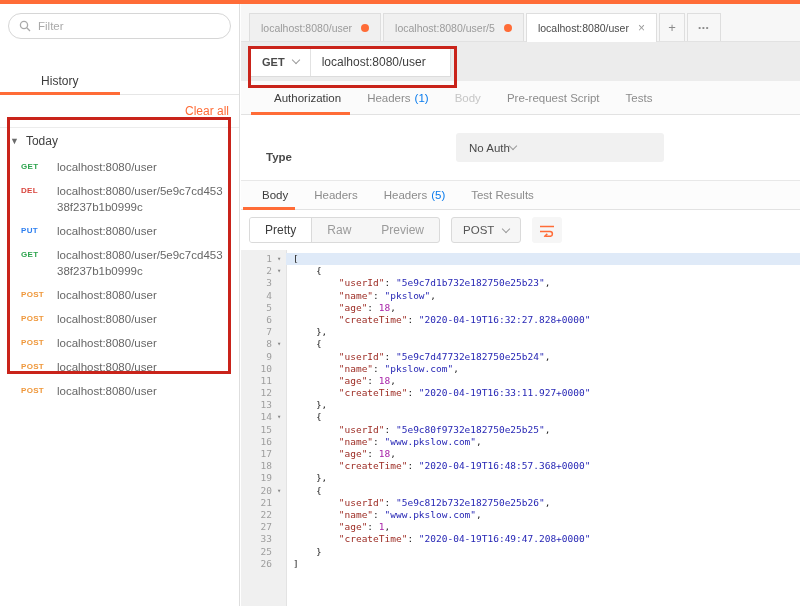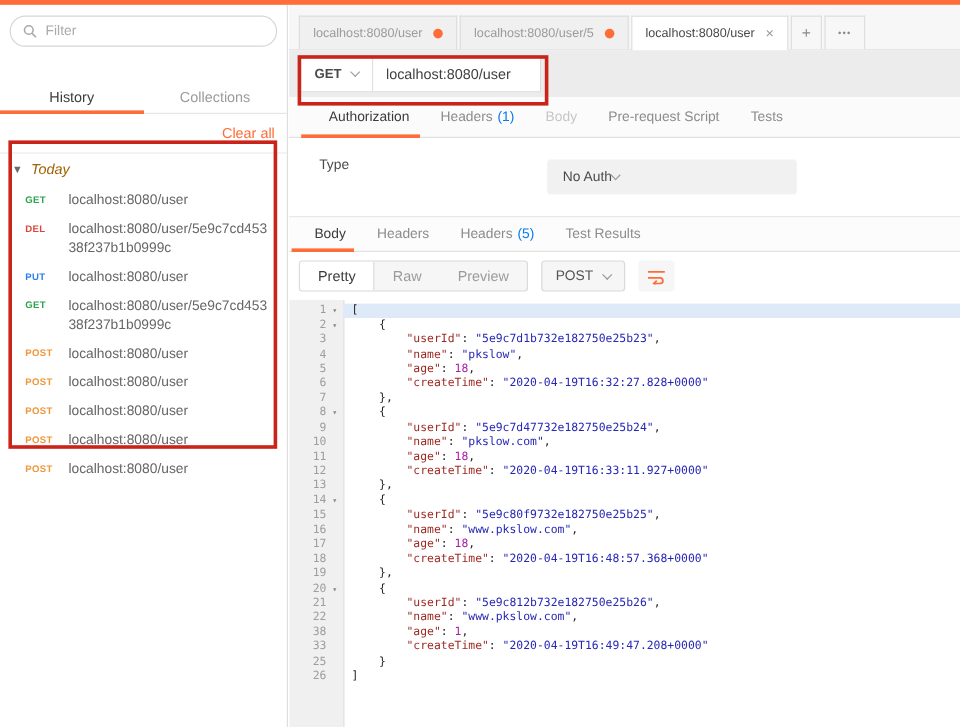--- a/index.html
+++ b/index.html
@@ -21,21 +21,21 @@
   .side-tab { width:50%; text-align:center; font-size:12px; color:#9b9b9b;
     padding-top:3px; position:relative; cursor:pointer; }
   .side-tab.active { color:#3c3c3c; }
   .side-tab.active::after { content:""; position:absolute; left:0; right:0; bottom:-1px;
     height:3px; background:#ff6c37; }
   .clear-row { height:33px; display:flex; justify-content:flex-end; align-items:center;
     padding-right:10px; border-bottom:1px solid #ececec; }
   .clear-link { color:#ff6c37; font-size:12px; cursor:pointer; }
   .today-row { height:21px; display:flex; align-items:center; padding-left:10px; margin-top:2px; }
   .caret { font-size:9px; color:#6b6b6b; margin-right:7px; }
-  .today-label { font-size:12px; color:#a16207;font-style:italic; }
+  .today-label { font-size:12px; color:#404040; }
   .hist-list { padding-top:4px; }
   .hist-item { display:flex; padding:4px 12px 4px 21px; cursor:pointer; }
   .badge { width:36px; flex:none; font-size:8px; font-weight:bold; letter-spacing:.3px;
     padding-top:3px; }
   .m-get  { color:#2da44e; }
   .m-del  { color:#d9453d; }
   .m-put  { color:#2d7ff0; }
   .m-post { color:#ef973a; }
   .hist-url { font-size:11.5px; color:#666; line-height:16px; word-break:break-all; }
 
@@ -74,21 +74,21 @@
   .rtab { display:flex; align-items:center; gap:4px; padding:0 13px; font-size:11.5px;
     color:#8c8c8c; position:relative; cursor:pointer; white-space:nowrap; }
   .rtab.active { color:#3c3c3c; }
   .rtab.active::after { content:""; position:absolute; left:-10px; right:4px; bottom:-1px;
     height:3px; background:#ff6c37; }
   .rtab.disabled { color:#c6c6c6; cursor:default; }
   .count { color:#097bed; }
 
   .auth-section { height:66px; background:#fff; border-bottom:1px solid #e8e8e8;
     position:relative; flex:none; }
-  .type-label { position:absolute; left:25px; top:17px; font-size:11.5px; color:#4a4a4a; }
+  .type-label { position:absolute; left:25px; top:36px; font-size:11.5px; color:#4a4a4a;font-weight:bold; }
   .auth-select { position:absolute; left:215px; top:18px; width:208px; height:29px;
     background:#f1f1f1; border-radius:3px; display:flex; align-items:center;
     padding:0 13px; cursor:pointer; }
   .auth-select span { font-size:11.5px; color:#4a4a4a; }
 
   .resptabs { height:29px; background:#fcfcfc; border-bottom:1px solid #e2e2e2;
     display:flex; align-items:stretch; padding-left:8px; flex:none; }
   .resptabs .rtab.active::after { left:-6px; right:6px; }
 
   .toolbar { height:40px; display:flex; align-items:center; padding-left:8px; gap:11px;
@@ -138,21 +138,20 @@
         <svg width="12" height="12" viewBox="0 0 12 12">
             <circle cx="5" cy="5" r="3.6" fill="none" stroke="#a9a9a9" stroke-width="1.3"></circle>
             <line x1="7.8" y1="7.8" x2="11" y2="11" stroke="#a9a9a9" stroke-width="1.3"></line>
           </svg>
       </span>
       <input placeholder="Filter" style="">
     </div>
   </div>
   <div class="side-tabs">
     <div class="side-tab active">History</div>
-    <div class="side-tab">Collections</div>
   </div>
   <div class="clear-row">
     <span class="clear-link">Clear all</span>
   </div>
   <div class="today-row">
     <span class="caret">▼</span>
     <span class="today-label">Today</span>
   </div>
   <div class="hist-list">
       <div class="hist-item">
@@ -440,21 +439,21 @@
       </div>
       <div class="cm-row">
         <span class="cm-gut">
           <span class="cm-num">22</span>
           <span class="cm-fold"></span>
         </span>
         <span class="cm-code"><span class="tk-k">        "name"</span><span class="tk-p">: </span><span class="tk-s">"www.pkslow.com"</span><span class="tk-p">,</span></span>
       </div>
       <div class="cm-row">
         <span class="cm-gut">
-          <span class="cm-num">38</span>
+          <span class="cm-num">27</span>
           <span class="cm-fold"></span>
         </span>
         <span class="cm-code"><span class="tk-k">        "age"</span><span class="tk-p">: </span><span class="tk-n">1</span><span class="tk-p">,</span></span>
       </div>
       <div class="cm-row">
         <span class="cm-gut">
           <span class="cm-num">33</span>
           <span class="cm-fold"></span>
         </span>
         <span class="cm-code"><span class="tk-k">        "createTime"</span><span class="tk-p">: </span><span class="tk-s">"2020-04-19T16:49:47.208+0000"</span></span>

